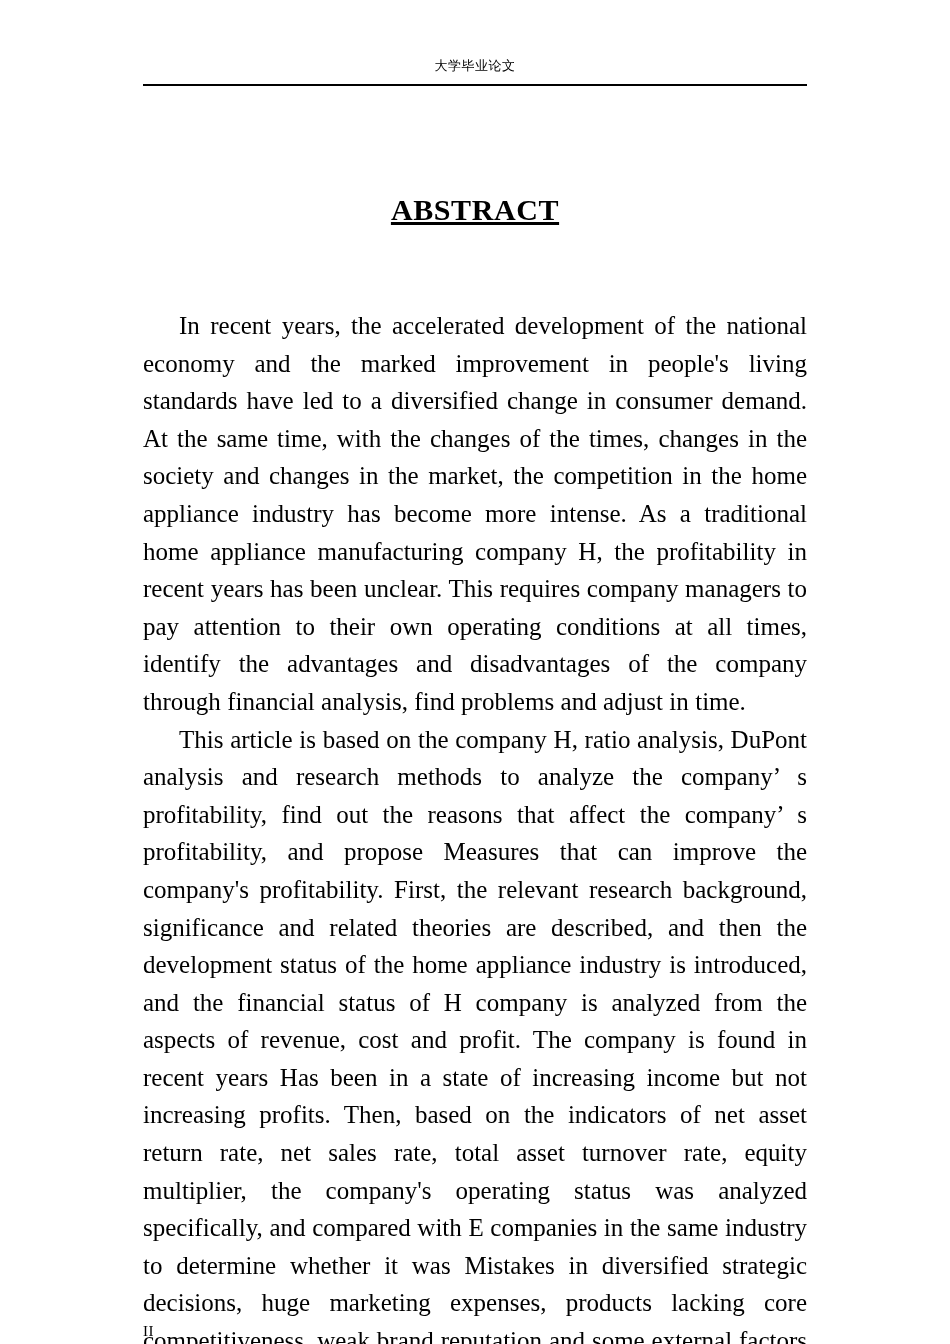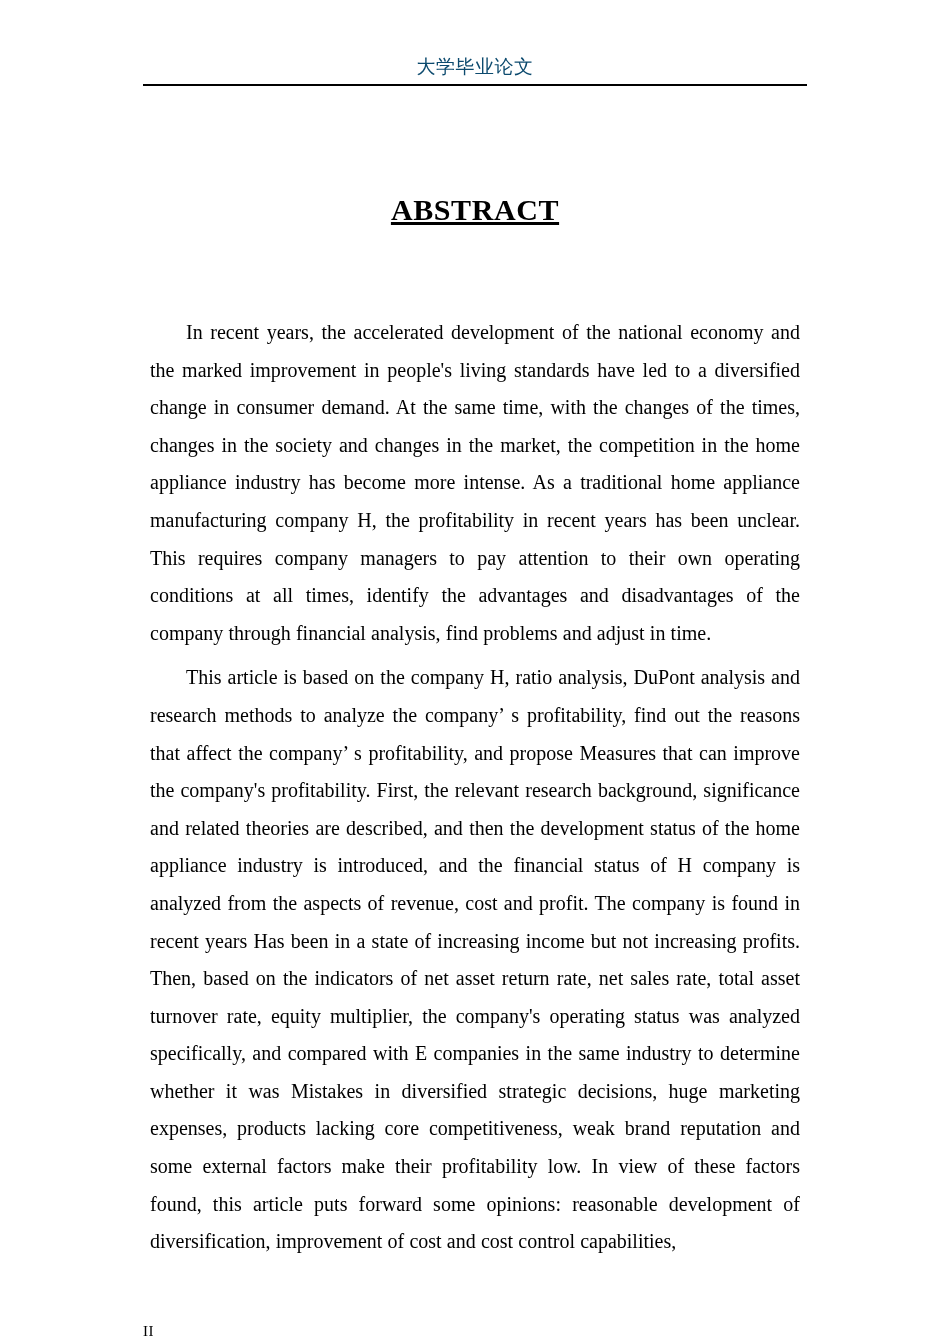--- a/index.html
+++ b/index.html
@@ -28,24 +28,24 @@
     position: absolute;
     left: 143px;
     top: 57px;
     width: 664px;
     text-align: center;
   }
 
   .page-header-text {
     display: block;
     font-family: "DejaVu Sans", "Liberation Sans", sans-serif;
-    font-size: 19px;
+    font-size: 13px;
     line-height: 18px;
     letter-spacing: 0.5px;
-    color: #0c4a6e;
+    color: #000000;
     white-space: nowrap;
   }
 
   .header-rule {
     position: absolute;
     left: 143px;
     top: 84px;
     width: 664px;
     height: 0;
     border: 0;
@@ -70,22 +70,22 @@
 
   
   .body-block {
     position: absolute;
     left: 143px;
     top: 307px;
     width: 664px;
   }
 
   .body-paragraph {
-    margin: 7px;
-    font-size: 20px;
+    margin: 0;
+    font-size: 25px;
     line-height: 37.6px;
     text-align: justify;
     text-justify: inter-word;
     text-indent: 36px;
     word-spacing: 0.2px;
     hyphens: none;
   }
 
   
   .page-footer {

